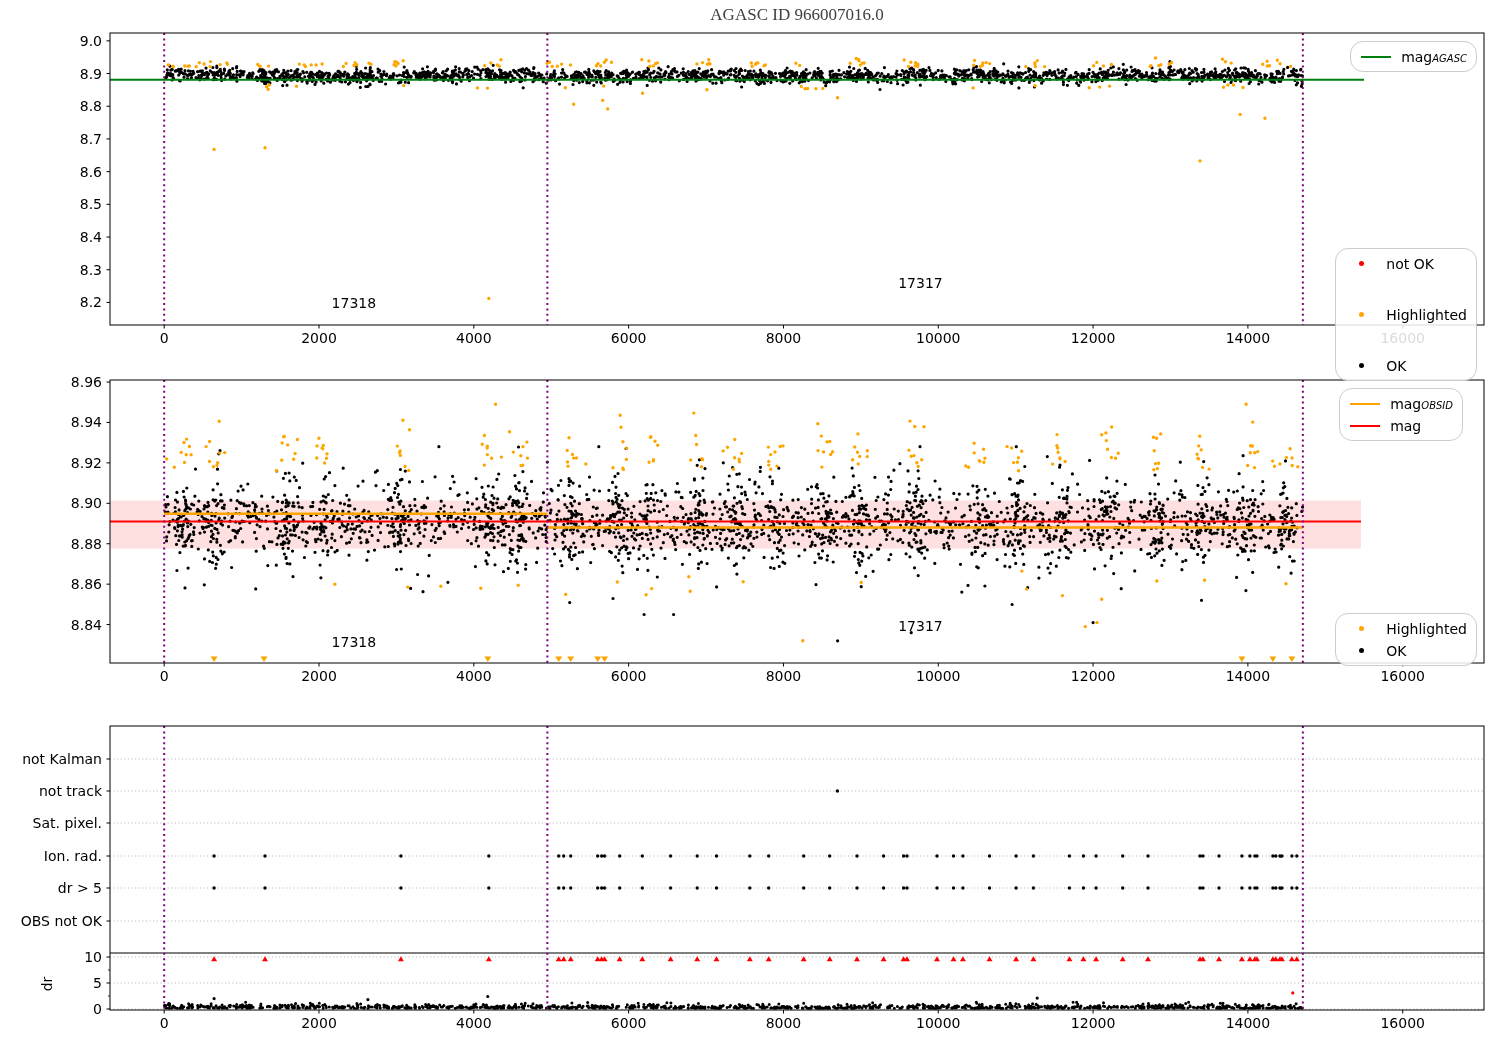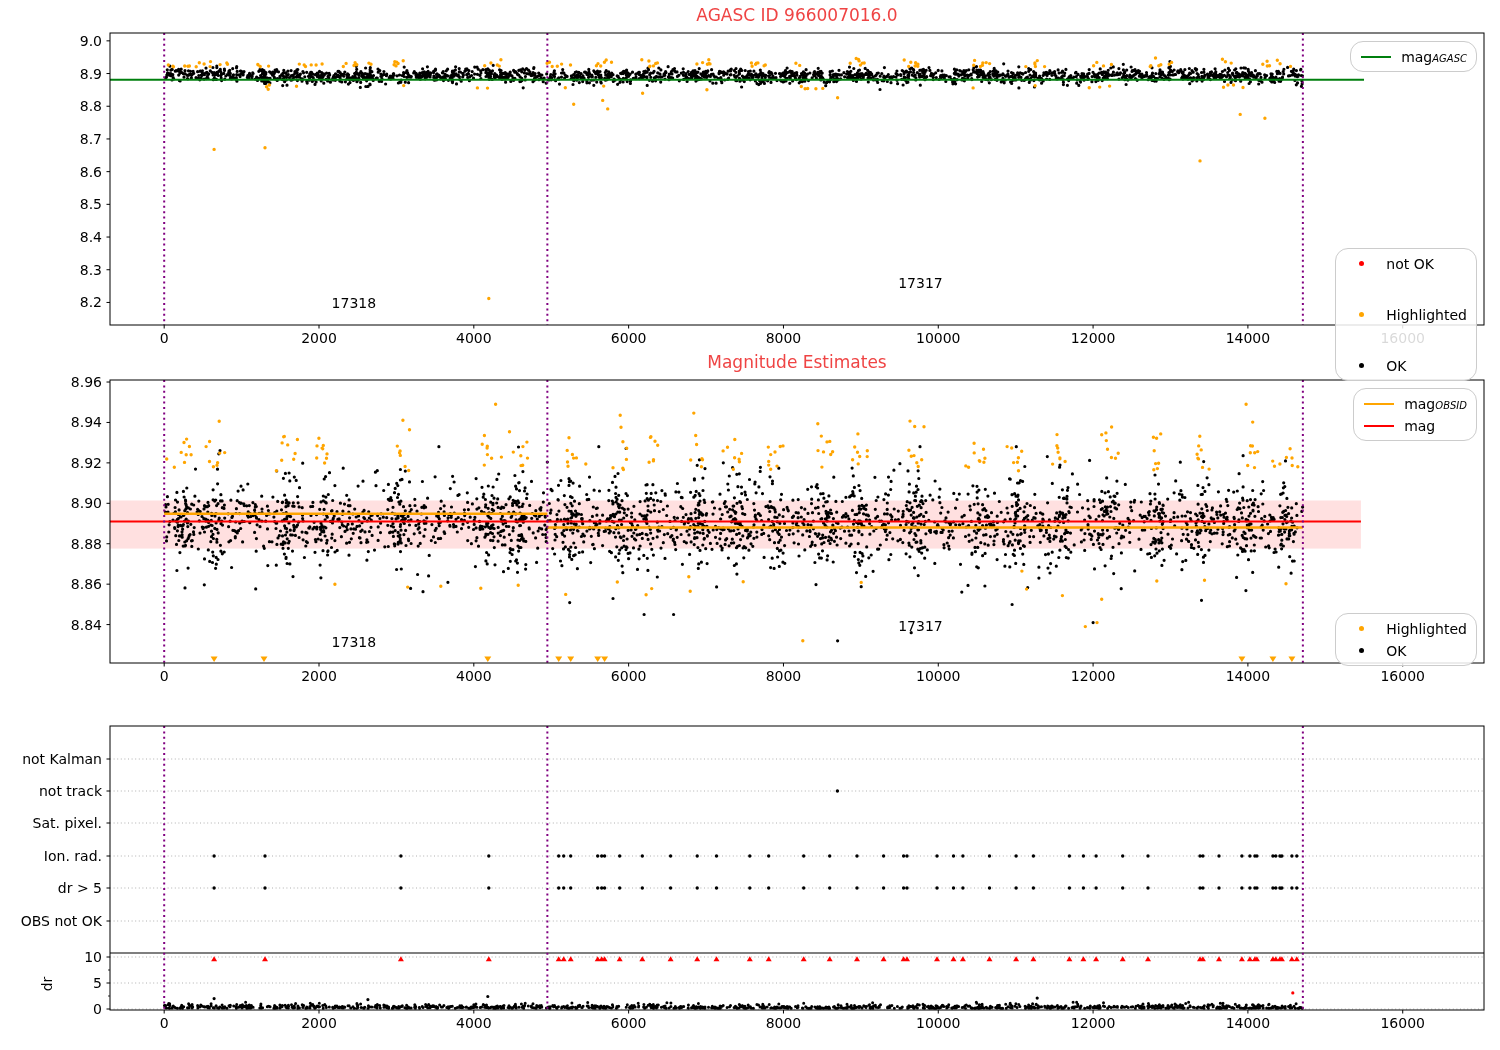--- a/index.html
+++ b/index.html
@@ -1,33 +1,33 @@
 <!DOCTYPE html>
 <html><head>
 <meta charset="utf-8">
 <style>
   html,body{margin:0;padding:0;background:#fff;}
   .fig{position:relative;width:1500px;height:1050px;background:#ffffff;
        font-family:"DejaVu Sans","Liberation Sans",sans-serif;color:#000;overflow:hidden;}
   #plot-svg{position:absolute;left:0;top:0;}
   .chart-title{position:absolute;left:110px;width:1374px;text-align:center;
-       font-size:17px;line-height:20px;color:#ef4444;}
+       font-size:17px;line-height:20px;color:#404040;font-family:Liberation Serif, serif;}
   #title-1{top:5px;}
   #title-2{top:352px;}
   .legend{position:absolute;background:rgba(255,255,255,0.85);border:1px solid #cccccc;
        border-radius:13px;padding:5px 9px;font-size:14px;z-index:5;display:flex;
        flex-direction:column;gap:3px;}
   .legend-row{display:flex;align-items:center;white-space:nowrap;height:19px;}
   .handle{width:32px;display:flex;align-items:center;justify-content:center;margin-right:9px;flex:0 0 32px;}
   .swatch-line{width:30px;height:0;border-top:2.5px solid #000;}
   .swatch-dot{width:5px;height:5px;border-radius:50%;background:#000;}
   .lg-sub{font-size:10px;font-style:italic;}
   #legend-agasc{top:41px;right:23px;}
   #legend-top-markers{top:248px;right:23px;gap:32px;}
-  #legend-mid-lines{top:388px;right:23px;}
+  #legend-mid-lines{top:388px;right:37px;}
   #legend-mid-markers{top:613px;right:23px;}
   .ylabel-rot{position:absolute;left:40px;top:976px;font-size:14px;
        transform:rotate(-90deg);transform-origin:center;}
   svg text{font-family:"DejaVu Sans","Liberation Sans",sans-serif;fill:#000;}
 </style>
 </head>
 <body>
 
 <div class="fig">
 
@@ -175,21 +175,20 @@
       <text x="938.2704225352112" y="1028" text-anchor="middle" font-size="14">10000</text>
       <line x1="1093.0873239436619" y1="1010" x2="1093.0873239436619" y2="1013.5" stroke="#000" stroke-width="1"></line>
       <text x="1093.0873239436619" y="1028" text-anchor="middle" font-size="14">12000</text>
       <line x1="1247.9042253521127" y1="1010" x2="1247.9042253521127" y2="1013.5" stroke="#000" stroke-width="1"></line>
       <text x="1247.9042253521127" y="1028" text-anchor="middle" font-size="14">14000</text>
       <line x1="1402.7211267605633" y1="1010" x2="1402.7211267605633" y2="1013.5" stroke="#000" stroke-width="1"></line>
       <text x="1402.7211267605633" y="1028" text-anchor="middle" font-size="14">16000</text>
     </svg>
 
   <div class="chart-title" id="title-1">AGASC ID 966007016.0</div>
-  <div class="chart-title" id="title-2">Magnitude Estimates</div>
 
   <div class="legend" id="legend-agasc">
     <div class="legend-row">
       <span class="handle">
         <span class="swatch-line" style="border-top-color: rgb(0, 127, 14);"></span>
       </span>
       <span>
         <span>mag</span><span class="lg-sub">AGASC</span>
       </span>
     </div>

